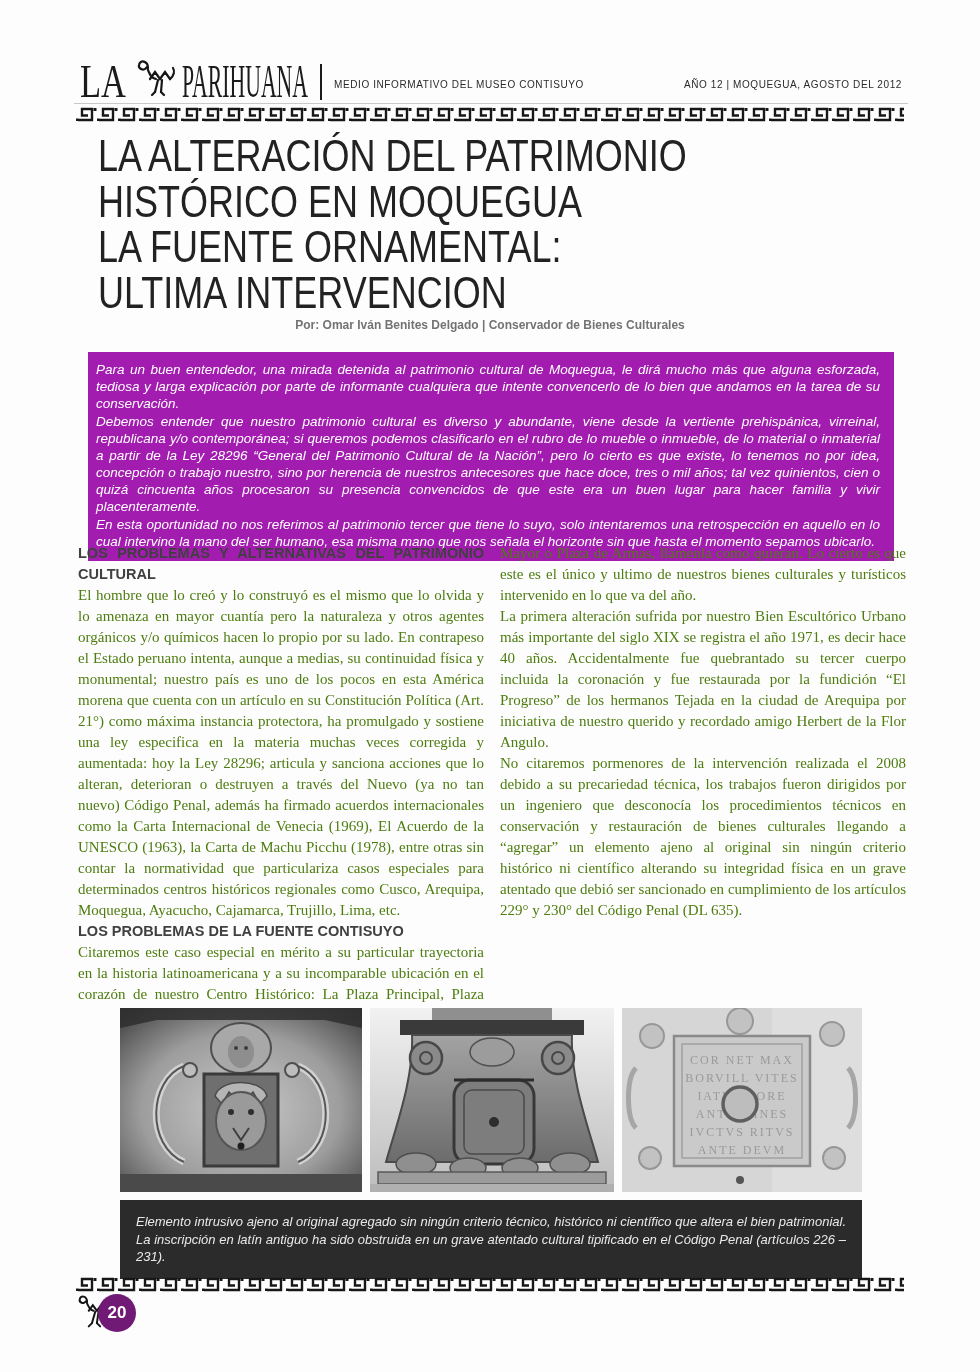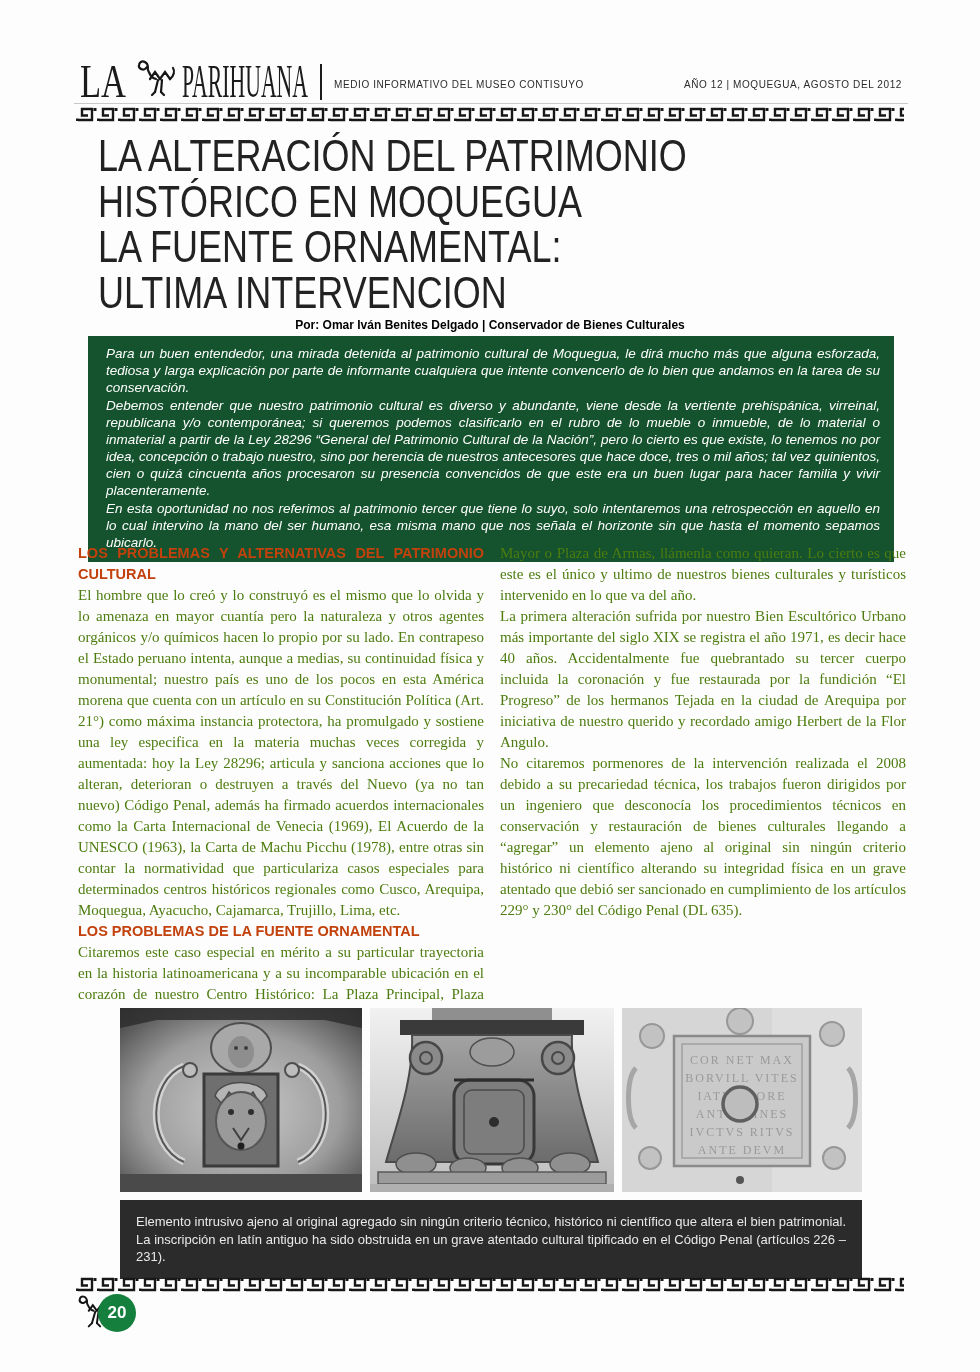--- a/index.html
+++ b/index.html
@@ -21,65 +21,65 @@
   .greca { display:block; }
   .greca-top { top:106px; left:76px; }
   .greca-bottom { top:1276px; left:76px; }
 
   
   .title-block { top:133px; left:0; right:0; }
   .title-line {
     font-size:45px; line-height:45.5px; font-weight:400; color:#222;
     transform:scaleX(.8); transform-origin:center; white-space:nowrap; letter-spacing:0;
   }
-  .byline { top:318px; left:0; right:0; text-align:center; font-size:12px; font-weight:bold; color:#000000; }
+  .byline { top:318px; left:0; right:0; text-align:center; font-size:12px; font-weight:bold; color:#737373; }
 
   
   .lead-box {
-    top:336px; left:88px; width:806px; box-sizing:border-box;
-    background:#14532d; padding:9px 14px 10px 18px;
+    top:352px; left:88px; width:806px; box-sizing:border-box;
+    background:#a21caf; padding:9px 14px 10px 8px;
   }
   .lead-box p {
     margin:0 0 1px 0; color:#ffffff; font-style:italic;
     font-size:13.5px; line-height:17px; text-align:justify;
   }
 
   
   .columns {
     top:543px; left:78px; width:828px; height:462px;
     column-count:2; column-gap:16px; column-fill:auto; overflow:hidden;
   }
   .columns h3 {
     margin:0; font-size:14.5px; line-height:21px; font-weight:bold;
-    color:#c2410c; text-align:justify; font-family:"Liberation Sans", sans-serif;
+    color:#404040; text-align:justify; font-family:"Liberation Sans", sans-serif;
   }
   .columns p {
     margin:0; font-size:15px; line-height:21px; text-align:justify;
     color:#4d7c0f; font-family:"Liberation Serif", serif;
   }
 
   
   .photos { top:1008px; left:120px; width:842px; height:184px; display:flex; gap:8px; }
   .photo { flex:0 0 auto; display:block; }
 
   
   .caption-box {
     top:1200px; left:120px; width:742px; box-sizing:border-box;
     background:#2b2b2b; padding:13px 16px;
   }
   .caption-box p {
-    margin:0; color:#e9e9e9; 
+    margin:0; color:#e9e9e9; font-style:italic;
     font-size:13px; line-height:17.5px; text-align:justify;
   }
 
   
   .footer-bird { top:1288px; left:74px; }
   .page-circle {
     top:1294px; left:98px; width:38px; height:38px; border-radius:50%;
-    background:#15803d; color:#ffffff; display:flex; align-items:center; justify-content:center;
+    background:#701a75; color:#ffffff; display:flex; align-items:center; justify-content:center;
     font-size:17px; font-weight:bold;
   }
 </style>
 </head>
 <body>
 
 <div class="abs masthead">
   <svg class="logo-svg" width="234" height="52" viewBox="0 0 234 52">
     <text x="2" y="45" font-family="Liberation Serif, serif" font-size="46" fill="#1b1b1b" textLength="46" lengthAdjust="spacingAndGlyphs">LA</text>
     <g transform="translate(54,4)" stroke="#161616" stroke-width="2.2" fill="none" stroke-linecap="round">
@@ -119,21 +119,21 @@
 
 <div class="abs lead-box">
   <p>Para un buen entendedor, una mirada detenida al patrimonio cultural de Moquegua, le dirá mucho más que alguna esforzada, tediosa y larga explicación por parte de informante cualquiera que intente convencerlo de lo bien que andamos en la tarea de su conservación.</p>
   <p>Debemos entender que nuestro patrimonio cultural es diverso y abundante, viene desde la vertiente prehispánica, virreinal, republicana y/o contemporánea; si queremos podemos clasificarlo en el rubro de lo mueble o inmueble, de lo material o inmaterial a partir de la Ley 28296 “General del Patrimonio Cultural de la Nación”, pero lo cierto es que existe, lo tenemos no por idea, concepción o trabajo nuestro, sino por herencia de nuestros antecesores que hace doce, tres o mil años; tal vez quinientos, cien o quizá cincuenta años procesaron su presencia convencidos de que este era un buen lugar para hacer familia y vivir placenteramente.</p>
   <p>En esta oportunidad no nos referimos al patrimonio tercer que tiene lo suyo, solo intentaremos una retrospección en aquello en lo cual intervino la mano del ser humano, esa misma mano que nos señala el horizonte sin que hasta el momento sepamos ubicarlo.</p>
 </div>
 
 <div class="abs columns">
   <h3>LOS PROBLEMAS Y ALTERNATIVAS DEL PATRIMONIO CULTURAL</h3>
   <p>El hombre que lo creó y lo construyó es el mismo que lo olvida y lo amenaza en mayor cuantía pero la naturaleza y otros agentes orgánicos y/o químicos hacen lo propio por su lado. En contrapeso el Estado peruano intenta, aunque a medias, su continuidad física y monumental; nuestro país es uno de los pocos en esta América morena que cuenta con un artículo en su Constitución Política (Art. 21°) como máxima instancia protectora, ha promulgado y sostiene una ley especifica en la materia muchas veces corregida y aumentada: hoy la Ley 28296; articula y sanciona acciones que lo alteran, deterioran o destruyen a través del Nuevo (ya no tan nuevo) Código Penal, además ha firmado acuerdos internacionales como la Carta Internacional de Venecia (1969), El Acuerdo de la UNESCO (1963), la Carta de Machu Picchu (1978), entre otras sin contar la normatividad que particulariza casos especiales para determinados centros históricos regionales como Cusco, Arequipa, Moquegua, Ayacucho, Cajamarca, Trujillo, Lima, etc.</p>
-  <h3>LOS PROBLEMAS DE LA FUENTE ORNAMENTAL</h3>
+  <h3>LOS PROBLEMAS DE LA FUENTE CONTISUYO</h3>
   <p>Citaremos este caso especial en mérito a su particular trayectoria en la historia latinoamericana y a su incomparable ubicación en el corazón de nuestro Centro Histórico: La Plaza Principal, Plaza Mayor o Plaza de Armas, llámenla como quieran. Lo cierto es que este es el único y ultimo de nuestros bienes culturales y turísticos intervenido en lo que va del año.</p>
   <p>La primera alteración sufrida por nuestro Bien Escultórico Urbano más importante del siglo XIX se registra el año 1971, es decir hace 40 años. Accidentalmente fue quebrantado su tercer cuerpo incluida la coronación y fue restaurada por la fundición “El Progreso” de los hermanos Tejada en la ciudad de Arequipa por iniciativa de nuestro querido y recordado amigo Herbert de la Flor Angulo.</p>
   <p>No citaremos pormenores de la intervención realizada el 2008 debido a su precariedad técnica, los trabajos fueron dirigidos por un ingeniero que desconocía los procedimientos técnicos en conservación y restauración de bienes culturales llegando a “agregar” un elemento ajeno al original sin ningún criterio histórico ni científico alterando su integridad física en un grave atentado que debió ser sancionado en cumplimiento de los artículos 229° y 230° del Código Penal (DL 635).</p>
 </div>
 
 <div class="abs photos">
 
   <svg class="photo" width="242" height="184" viewBox="0 0 242 184">
     <defs>
       <radialGradient id="p1bg" cx="50%" cy="55%" r="75%">

